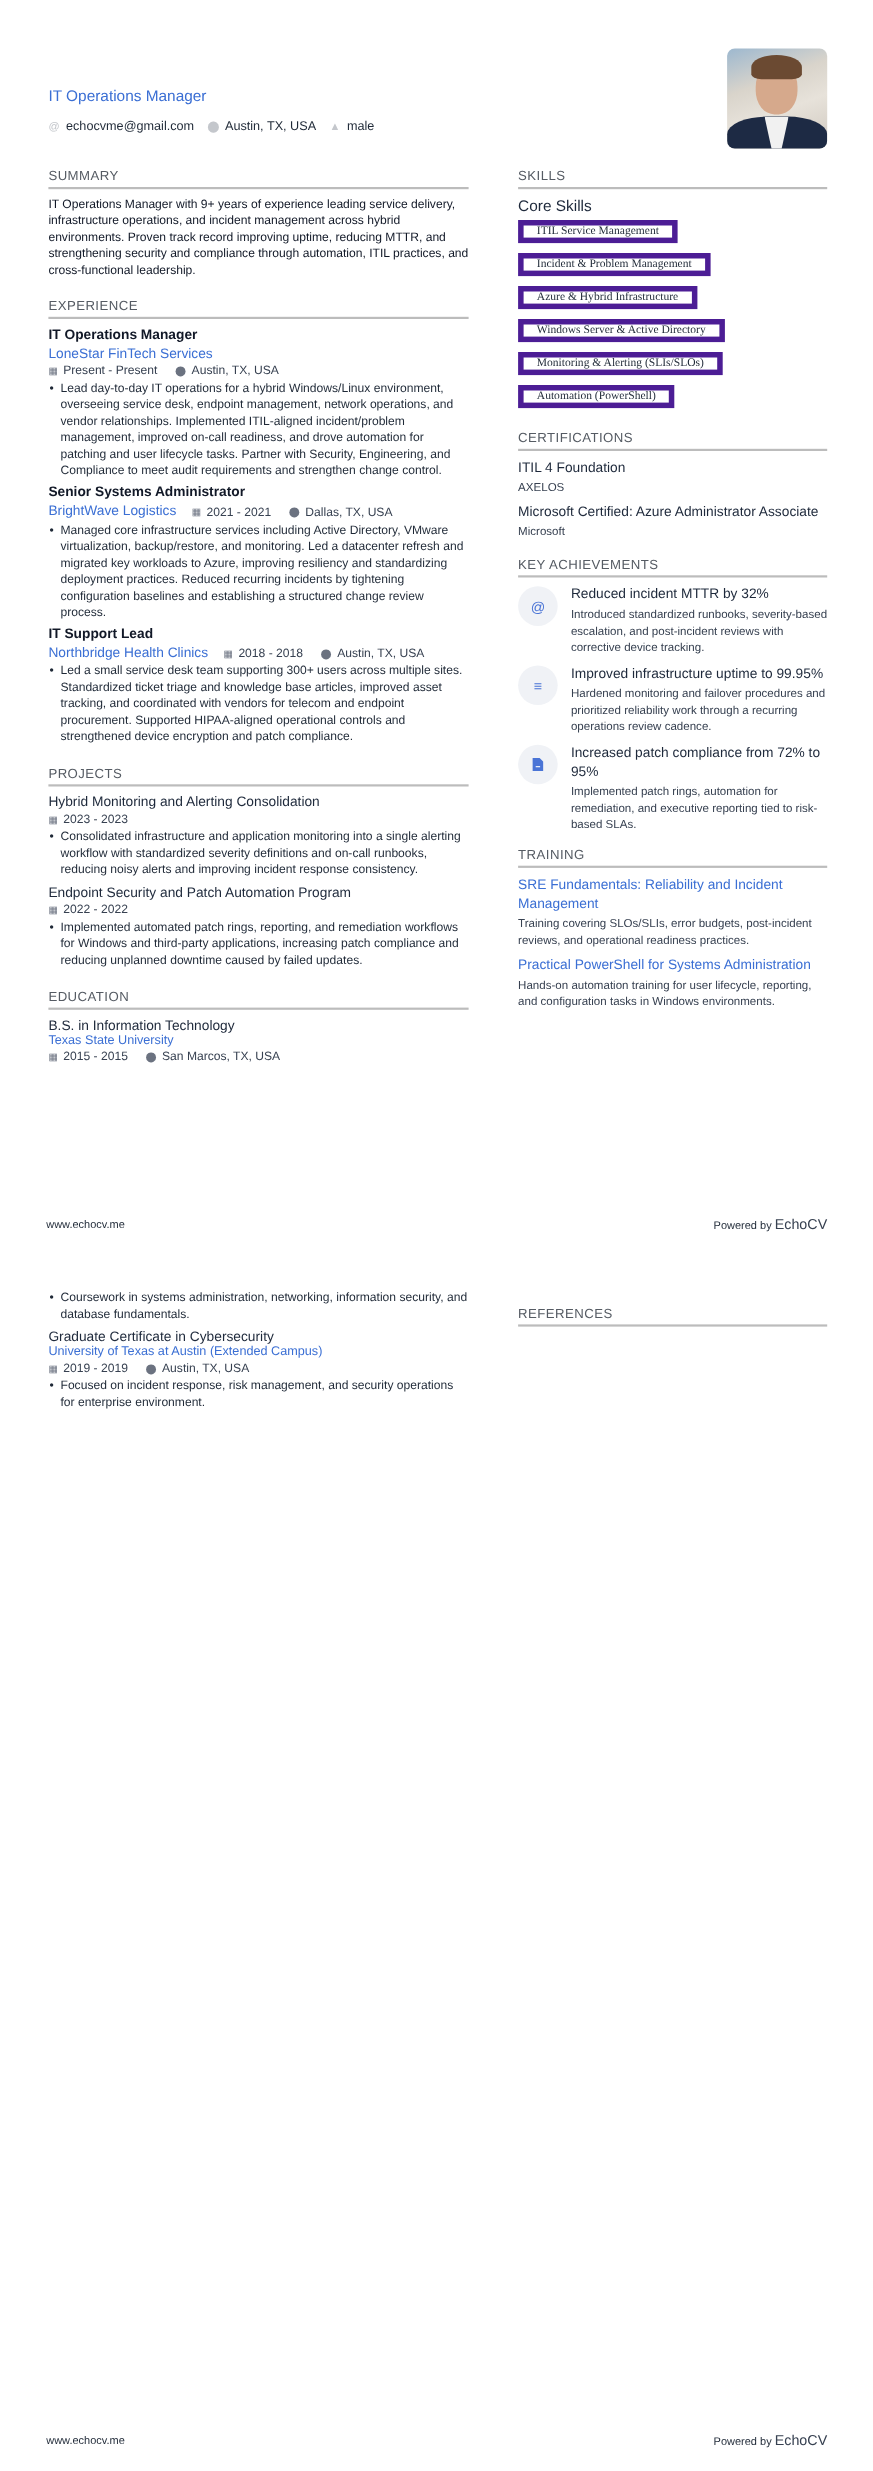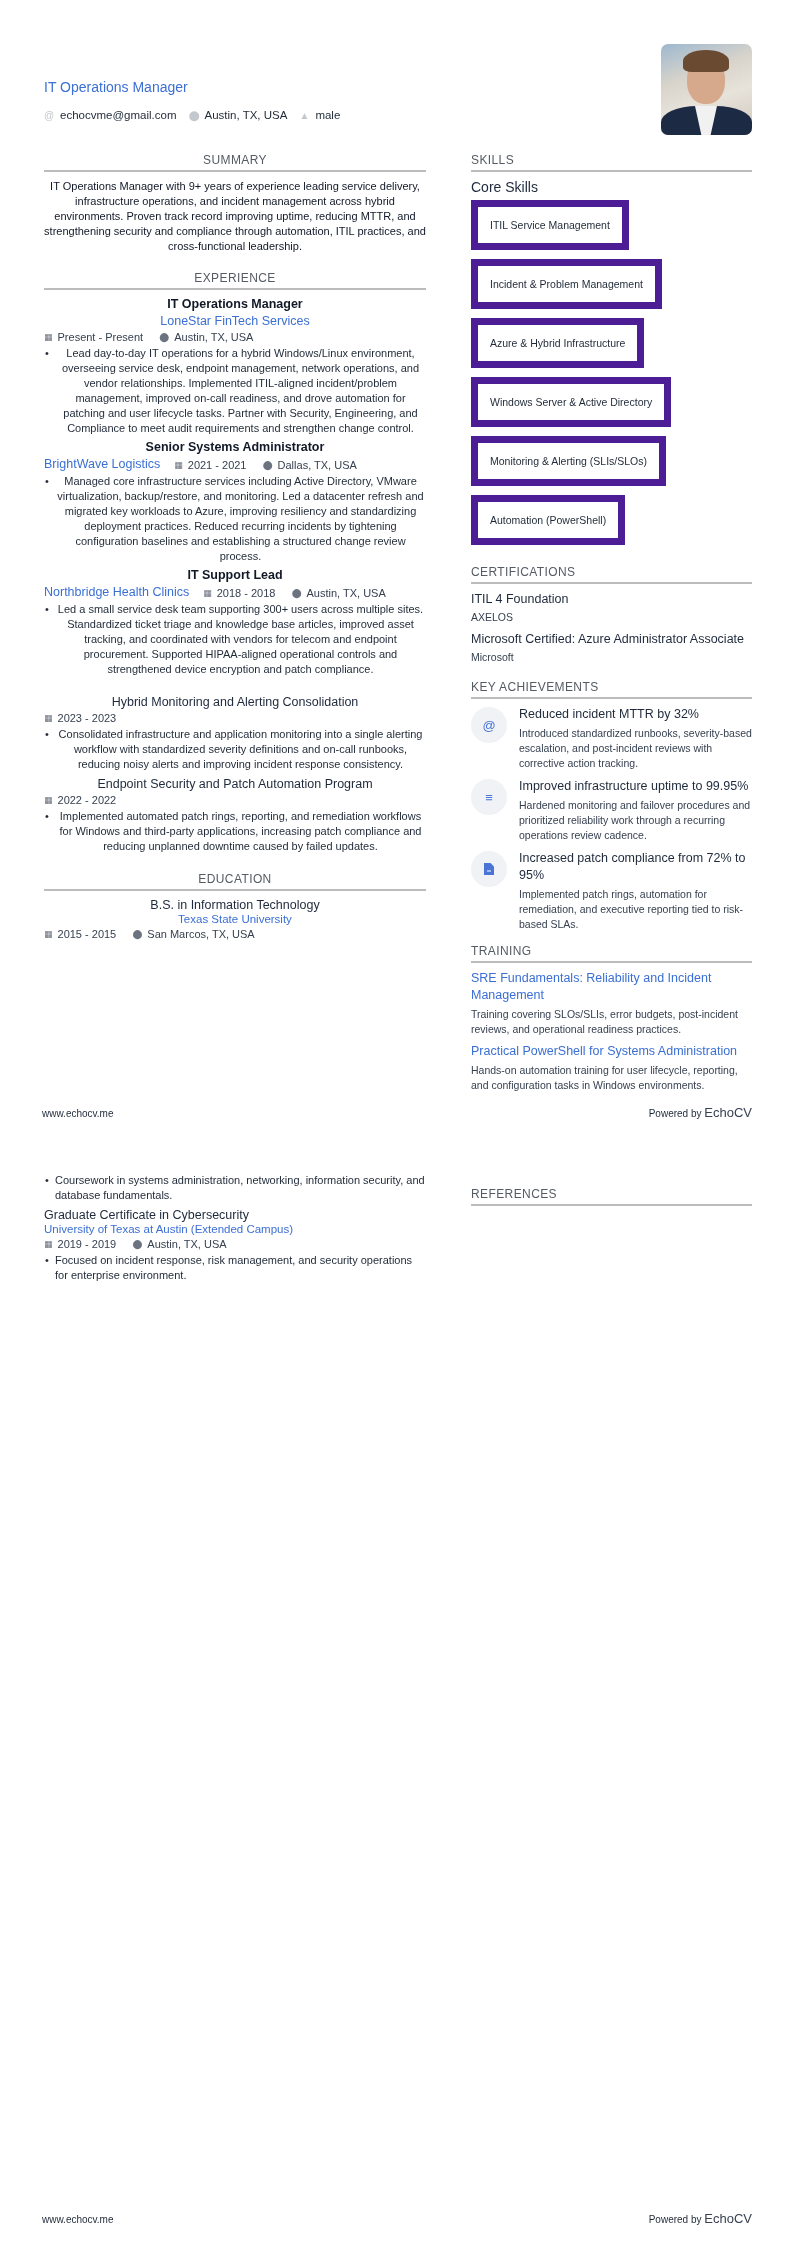--- a/index.html
+++ b/index.html
@@ -43,21 +43,21 @@
   .bullets { list-style: none; margin-top: 3px; }
   .bullets li { font-size: 11px; line-height: 15px; color: #1f2937; padding-left: 11px; position: relative; }
   .bullets li::before { content: "•"; position: absolute; left: 1px; top: 0; }
 
   .proj-title { font-size: 12.5px; color: #1e293b; margin-top: 3px; }
   .edu-degree { font-size: 12.5px; color: #1e293b; margin-top: 3px; }
   .edu-school { font-size: 11.5px; color: #3b6fd4; margin-top: 1px; }
 
   
   .skill-group { font-size: 14px; color: #1e293b; margin-top: 2px; margin-bottom: 5px; }
-  .skill-tag { display: inline-block; font-size: 10.5px; color: #1f2937; border: 7px solid #4c1d95; padding: 12px 12px; margin-bottom: 9px; }
+  .skill-tag { display: inline-block; font-size: 10.5px; color: #1f2937; border: 5px solid #4c1d95; padding: 0 12px; margin-bottom: 9px; font-family: Liberation Serif, serif; }
   .skill-list { display: flex; flex-direction: column; align-items: flex-start; }
 
   .cert-name { font-size: 12.5px; color: #1e293b; line-height: 17px; }
   .cert-issuer { font-size: 10.5px; color: #374151; margin-top: 3px; margin-bottom: 8px; }
 
   .ach { display: flex; align-items: flex-start; margin-bottom: 7px; }
   .ach-ico { width: 36px; height: 36px; border-radius: 50%; background: #f0f2f6; display: flex; align-items: center; justify-content: center; color: #4a74d6; font-size: 13px; flex-shrink: 0; margin-right: 12px; margin-top: 1px; }
   .ach-body { width: 233px; }
   .ach-title { font-size: 12.5px; color: #1e293b; line-height: 17px; }
   .ach-desc { font-size: 10.5px; color: #374151; line-height: 15px; margin-top: 3px; }
@@ -91,21 +91,21 @@
     </div>
   </div>
 
   <div class="photo">
     <div class="body"></div>
     <div class="shirt"></div>
     <div class="head"></div>
     <div class="hair"></div>
   </div>
 
-  <div class="col-left" style="top:153px;text-align:center;">
+  <div class="col-left" style="top:153px;">
 
     <div>
       <div class="sec-title">SUMMARY</div>
       <div class="summary-text">IT Operations Manager with 9+ years of experience leading service delivery, infrastructure operations, and incident management across hybrid environments. Proven track record improving uptime, reducing MTTR, and strengthening security and compliance through automation, ITIL practices, and cross-functional leadership.</div>
     </div>
 
     <div style="margin-top:17px;">
       <div class="sec-title">EXPERIENCE</div>
 
       <div>
@@ -149,20 +149,21 @@
             <span>Austin, TX, USA</span>
           </div>
         </div>
         <ul class="bullets">
             <li>Led a small service desk team supporting 300+ users across multiple sites. Standardized ticket triage and knowledge base articles, improved asset tracking, and coordinated with vendors for telecom and endpoint procurement. Supported HIPAA-aligned operational controls and strengthened device encryption and patch compliance.</li>
           </ul>
       </div>
     </div>
 
     <div style="margin-top:18px;">
+      <div class="sec-title">PROJECTS</div>
 
       <div>
         <div class="proj-title">Hybrid Monitoring and Alerting Consolidation</div>
         <div class="meta">
           <span class="cal">▦</span>
           <span>2023 - 2023</span>
         </div>
         <ul class="bullets">
             <li>Consolidated infrastructure and application monitoring into a single alerting workflow with standardized severity definitions and on-call runbooks, reducing noisy alerts and improving incident response consistency.</li>
           </ul>
@@ -217,21 +218,21 @@
       <div class="cert-name">Microsoft Certified: Azure Administrator Associate</div>
       <div class="cert-issuer">Microsoft</div>
     </div>
 
     <div style="margin-top:17px;">
       <div class="sec-title">KEY ACHIEVEMENTS</div>
       <div class="ach">
         <div class="ach-ico">@</div>
         <div class="ach-body">
           <div class="ach-title">Reduced incident MTTR by 32%</div>
-          <div class="ach-desc">Introduced standardized runbooks, severity-based escalation, and post-incident reviews with corrective action tracking.</div>
+          <div class="ach-desc">Introduced standardized runbooks, severity-based escalation, and post-incident reviews with corrective device tracking.</div>
         </div>
       </div>
       <div class="ach">
         <div class="ach-ico">≡</div>
         <div class="ach-body">
           <div class="ach-title">Improved infrastructure uptime to 99.95%</div>
           <div class="ach-desc">Hardened monitoring and failover procedures and prioritized reliability work through a recurring operations review cadence.</div>
         </div>
       </div>
       <div class="ach">

